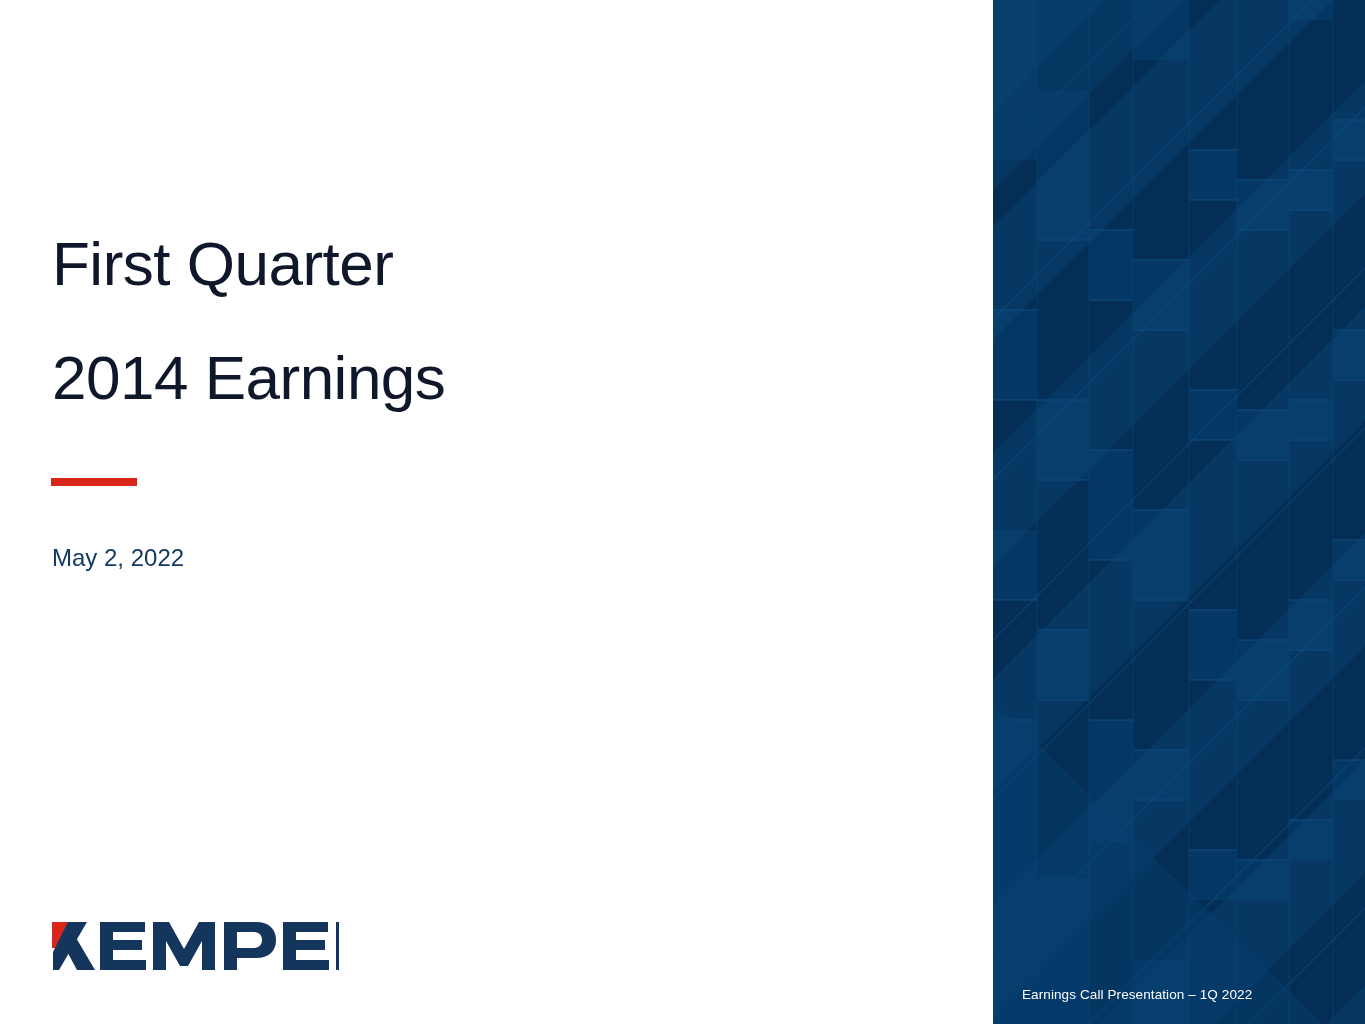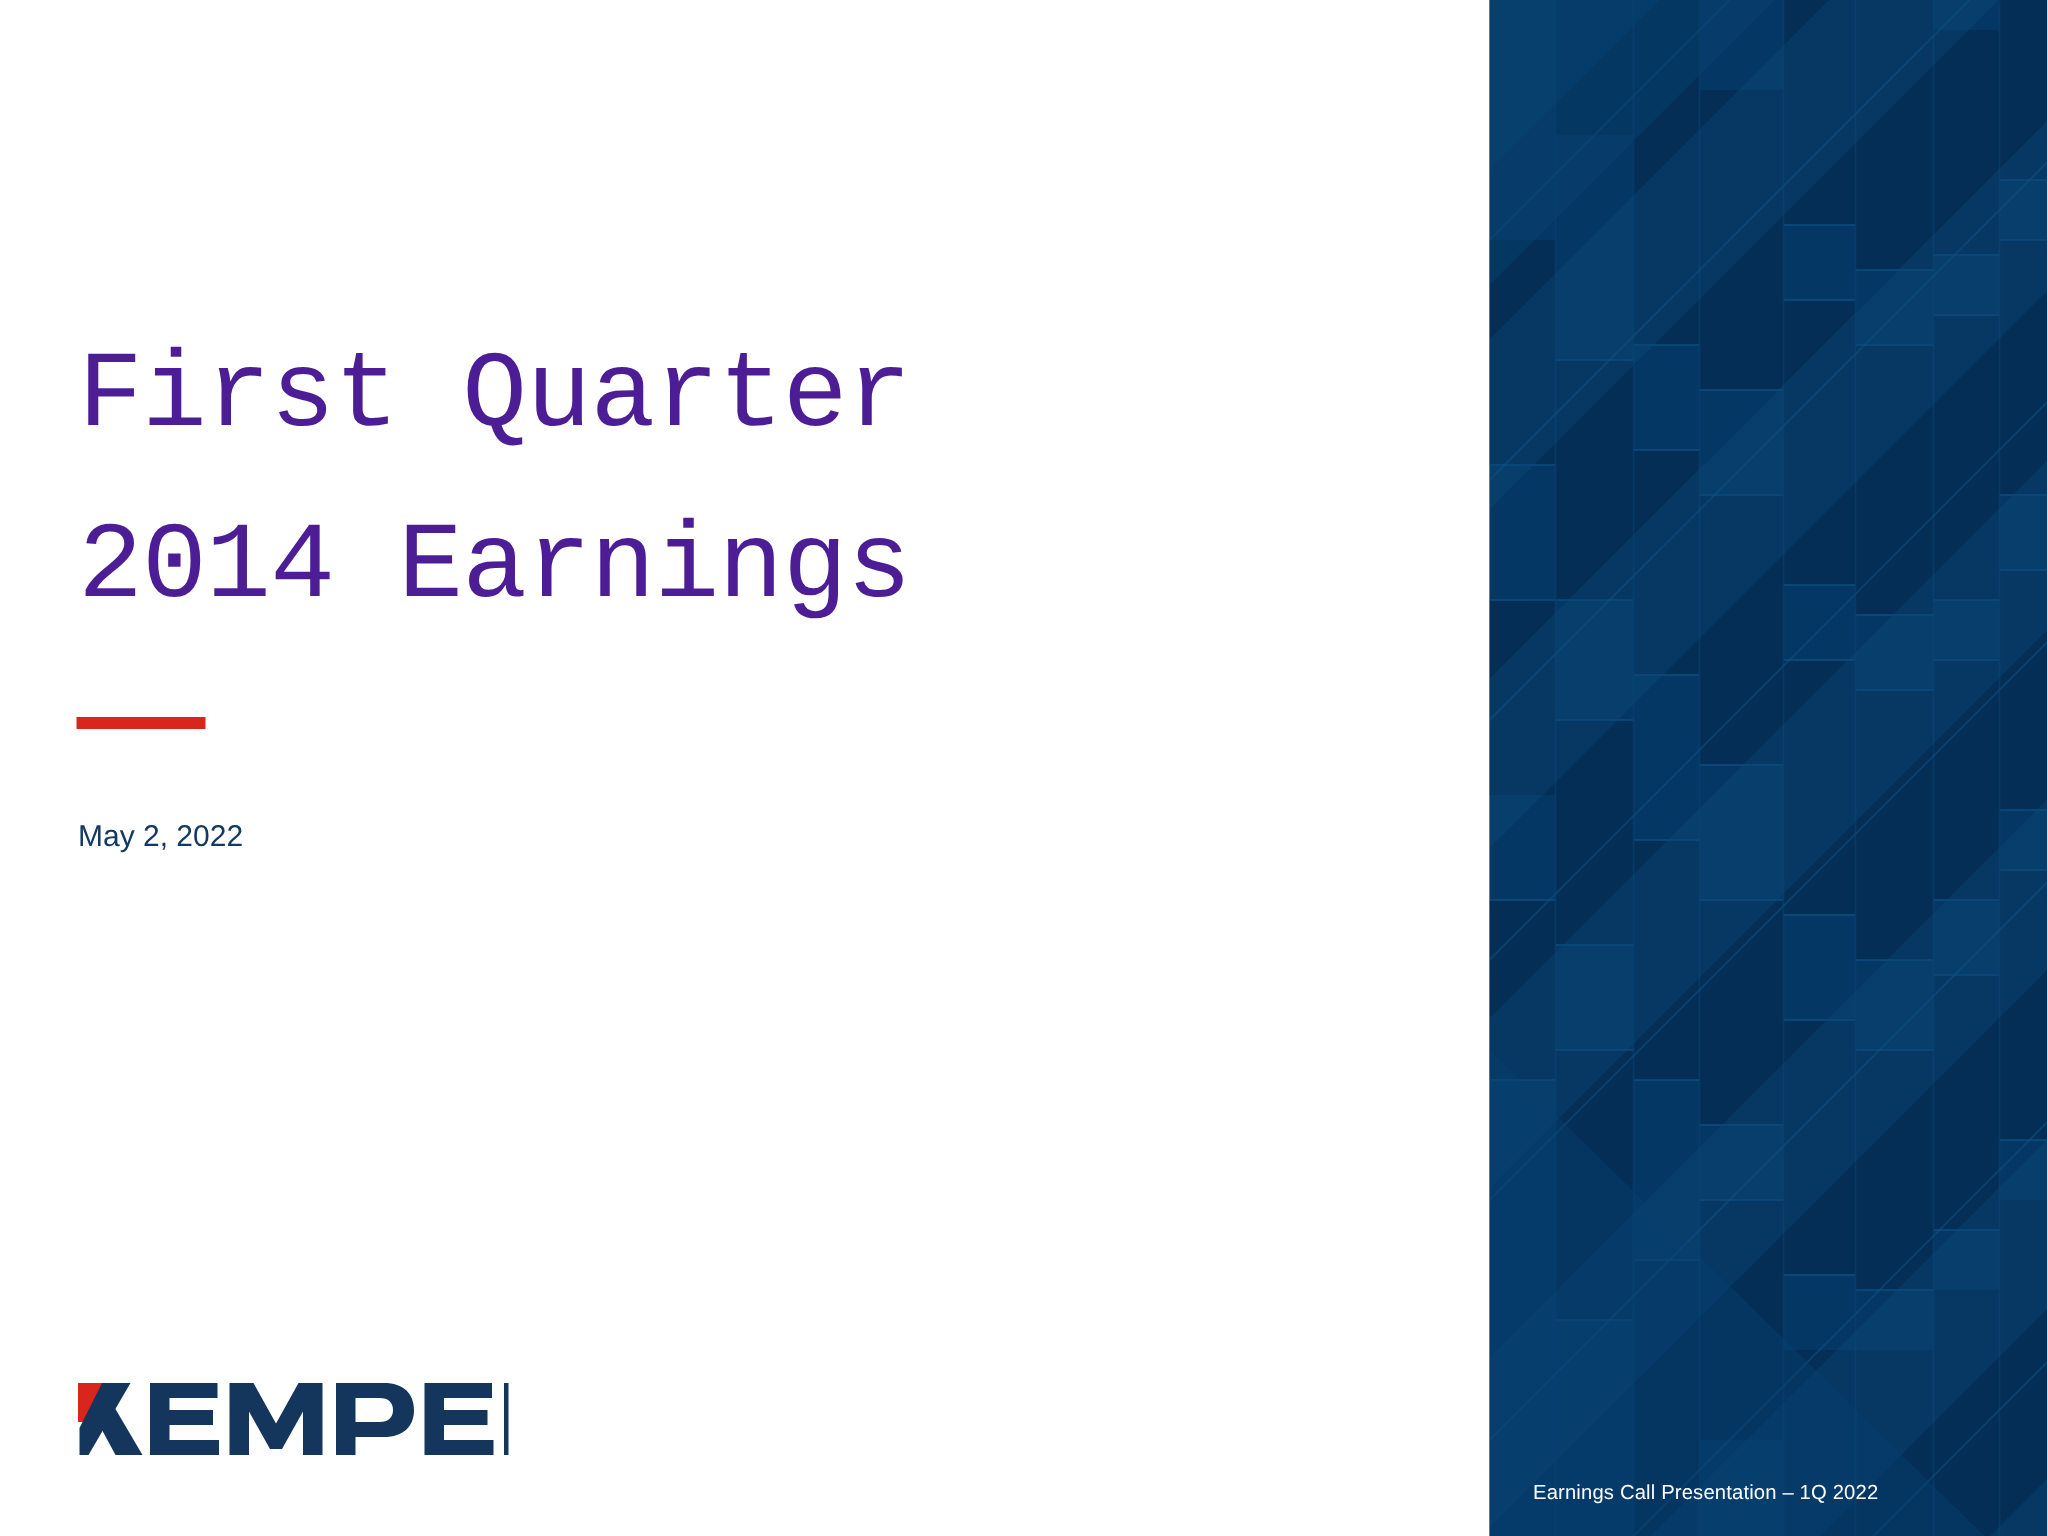--- a/index.html
+++ b/index.html
@@ -29,43 +29,43 @@
     background: #ffffff;
   }
 
   .title-block {
     position: absolute;
     left: 52px;
     top: 207px;
     width: 700px;
   }
   .title-line {
-    font-family: Liberation Mono, monospace;
-    font-size: 72px;
+    font-family: Liberation Sans, sans-serif;
+    font-size: 62px;
     line-height: 114px;
     font-weight: 400;
-    color: #4c1d95;
+    color: #0f172a;
     letter-spacing: -0.5px;
     white-space: nowrap;
   }
 
   .accent-rule {
     position: absolute;
     left: 51px;
     top: 478px;
     width: 86px;
     height: 8px;
     background: #D8261C;
   }
 
   .date-text {
     position: absolute;
     left: 52px;
     top: 541px;
-    font-size: 20px;
+    font-size: 24px;
     line-height: 34px;
     font-weight: 400;
     color: #133A62;
     white-space: nowrap;
   }
 
   
   .logo {
     position: absolute;
     left: 50px;
@@ -75,21 +75,21 @@
   }
   .logo svg { display: block; }
 
   
   .right-pane {
     position: absolute;
     left: 993px;
     top: 0;
     width: 372px;
     height: 1024px;
-    background: #0f172a;
+    background: #be185d;
     overflow: hidden;
   }
   .right-pane svg {
     position: absolute;
     left: 0;
     top: 0;
     display: block;
   }
   .footer-text {
     position: absolute;

